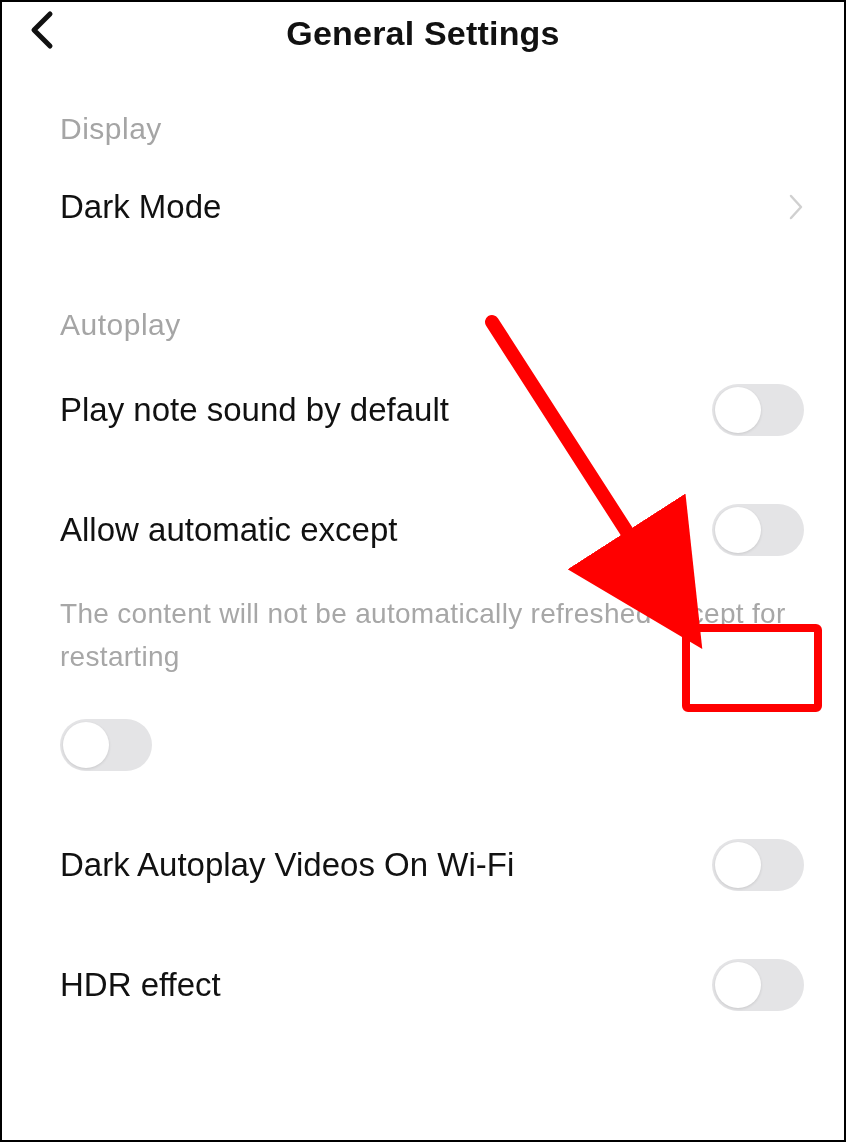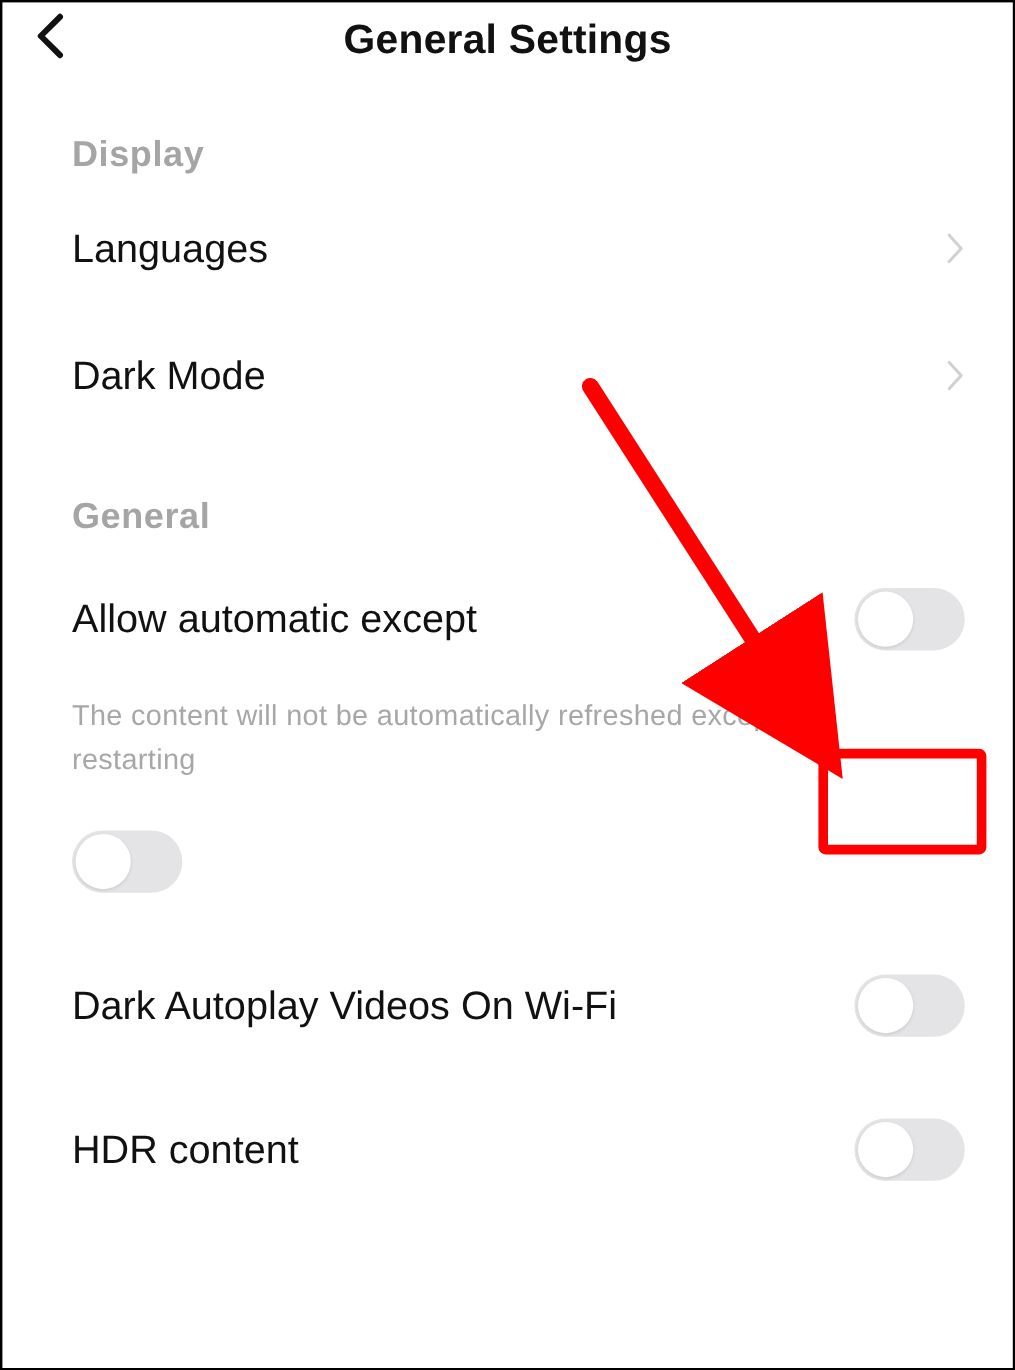--- a/index.html
+++ b/index.html
@@ -32,21 +32,21 @@
   .title {
     font-size: 34px;
     font-weight: 600;
     color: #111;
     letter-spacing: 0.2px;
   }
   .content { padding: 0 0 0 0; }
   .section-header {
     font-size: 30px;
     color: #a5a5a5;
-    font-weight: 700;
+    font-weight: 400;
     padding: 48px 34px 8px 58px;
     letter-spacing: 0.5px;
   }
   .row {
     display: flex;
     align-items: center;
     justify-content: space-between;
     padding: 34px 40px 34px 58px;
     cursor: pointer;
   }
@@ -77,21 +77,21 @@
     position: absolute;
     top: 3px;
     left: 3px;
     width: 46px;
     height: 46px;
     border-radius: 23px;
     background: #ffffff;
     box-shadow: 0 1px 3px rgba(0,0,0,0.12);
   }
   .subtext {
-    font-size: 24px;
+    font-size: 28px;
     color: #a7a7a7;
     font-weight: 400;
     padding: 2px 58px 10px 58px;
     line-height: 1.55;
     letter-spacing: 0.3px;
   }
   .highlight-box {
     position: absolute;
     border: 8px solid #ff0000;
     border-radius: 6px;
@@ -111,36 +111,36 @@
       <polyline points="22,4 6,20 22,36" fill="none" stroke="#111" stroke-width="5" stroke-linecap="round" stroke-linejoin="round"></polyline>
     </svg>
   </div>
   <div class="title">General Settings</div>
 </div>
 
 <div class="content">
 
   <div class="section-header">Display</div>
 
-  <div class="row">
-    <div class="row-title">Languages</div>
-    <svg class="chevron" width="16" height="28" viewBox="0 0 16 28">
-      <polyline points="3,3 13,14 3,25" fill="none" stroke="#999" stroke-width="2.5" stroke-linecap="round" stroke-linejoin="round"></polyline>
-    </svg>
-  </div>
 
   <div class="row">
     <div class="row-title">Dark Mode</div>
     <svg class="chevron" width="16" height="28" viewBox="0 0 16 28">
       <polyline points="3,3 13,14 3,25" fill="none" stroke="#999" stroke-width="2.5" stroke-linecap="round" stroke-linejoin="round"></polyline>
     </svg>
   </div>
 
-  <div class="section-header">General</div>
+  <div class="section-header">Autoplay</div>
 
+  <div class="row">
+    <div class="row-title">Play note sound by default</div>
+    <div class="toggle">
+        <div class="knob"></div>
+      </div>
+  </div>
 
   <div class="row">
     <div class="row-title">Allow automatic except</div>
     <div class="toggle">
         <div class="knob"></div>
       </div>
   </div>
   <div class="subtext">The content will not be automatically refreshed except for restarting</div>
 
   <div class="row tight-top">
@@ -150,21 +150,21 @@
   </div>
 
   <div class="row">
     <div class="row-title">Dark Autoplay Videos On Wi-Fi</div>
     <div class="toggle">
         <div class="knob"></div>
       </div>
   </div>
 
   <div class="row">
-    <div class="row-title">HDR content</div>
+    <div class="row-title">HDR effect</div>
     <div class="toggle">
         <div class="knob"></div>
       </div>
   </div>
 
 </div>
 
 <svg class="arrow-overlay" style="left:0;top:0" width="846" height="1142">
   <defs>
     <marker id="ahead" markerWidth="10" markerHeight="10" refX="6" refY="5" orient="auto" markerUnits="strokeWidth">

